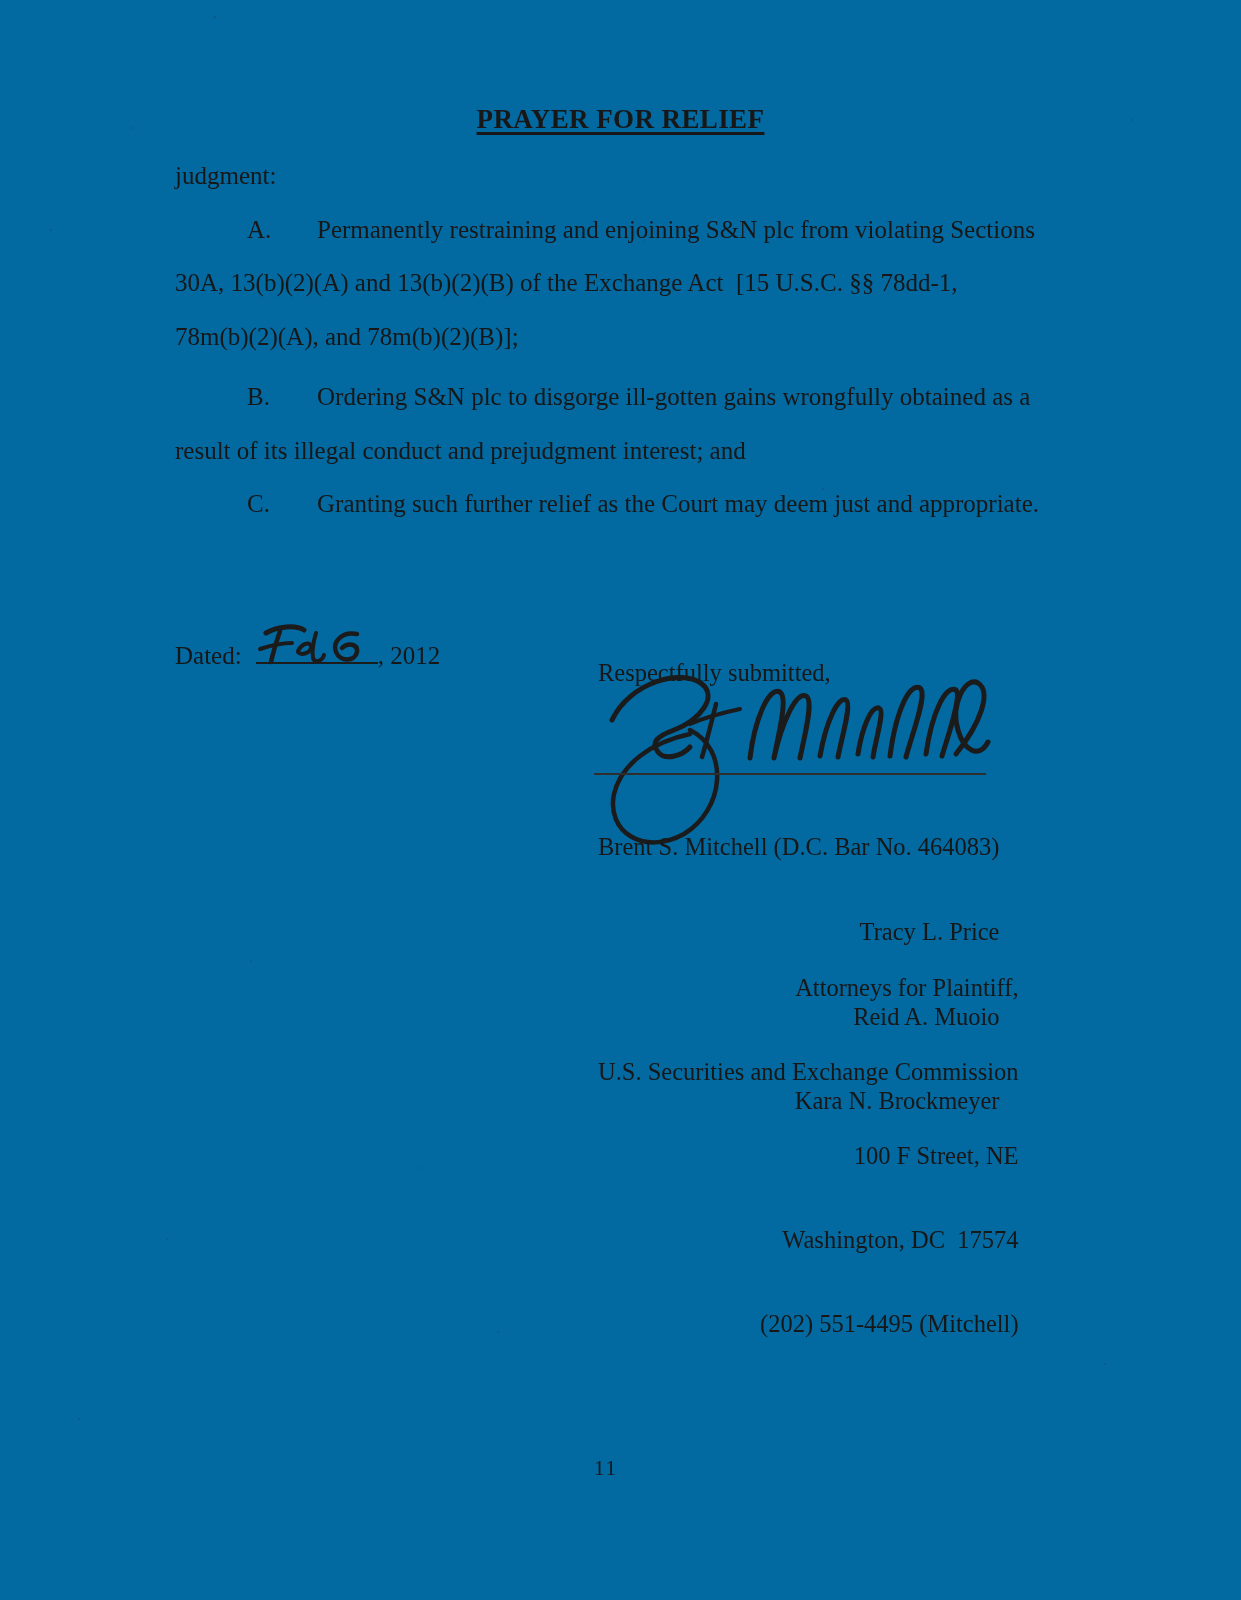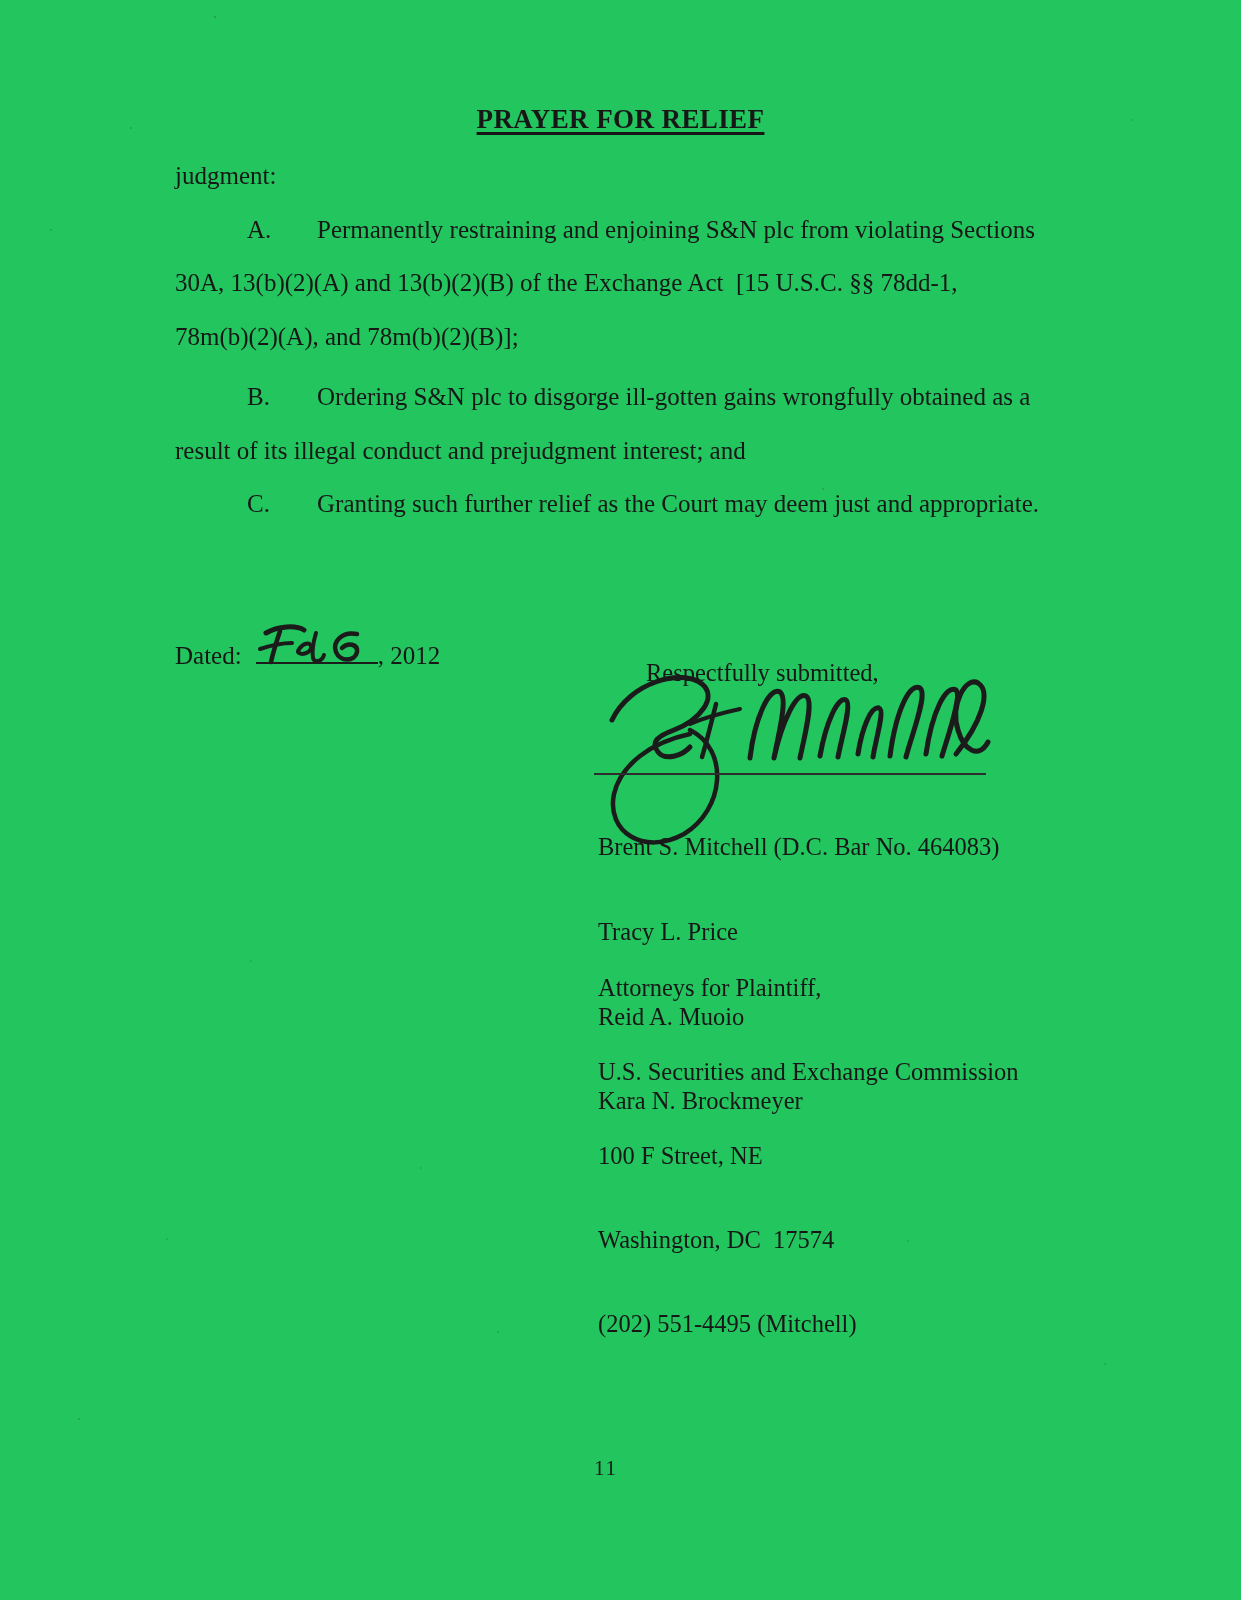--- a/index.html
+++ b/index.html
@@ -1,20 +1,20 @@
 <!DOCTYPE html>
 <html><head>
 <meta charset="utf-8">
 <style>
   html,body{margin:0;padding:0;background:#e8e8e8;}
   .page{
     position:relative;
     width:1241px;height:1600px;
     margin:0 auto;
-    background:#22c55e;
+    background:#0369a1;
     font-family:"Liberation Serif", serif;
     color:#171717;
     overflow:hidden;
     box-shadow:0 0 6px rgba(0,0,0,.25);
   }
   .heading{
     position:absolute;top:104px;left:0;width:100%;
     text-align:center;
     font-size:27px;font-weight:700;letter-spacing:.4px;
     text-decoration:underline;
@@ -45,33 +45,33 @@
     vertical-align:baseline;
   }
   .date-hand{
     position:absolute;left:-2px;bottom:-7px;
     overflow:visible;
   }
   .sig-col{
     position:absolute;left:592px;top:658px;width:430px;
     font-size:24.5px;
   }
-  .salutation{line-height:30px;padding-left:6px;white-space:pre;margin-left:48px;}
+  .salutation{line-height:30px;padding-left:6px;white-space:pre;}
   .signature-svg{
     position:absolute;left:-2px;top:4px;
     overflow:visible;pointer-events:none;
   }
   .sig-line{
     position:absolute;left:2px;top:115px;
     width:392px;height:2px;background:#2e2e2e;
   }
-  .names{position:absolute;left:6px;top:119px;white-space:pre;}
+  .names{position:absolute;left:6px;top:119px;white-space:pre;text-align:right;}
   .names div{line-height:28.8px;}
   .firm{position:absolute;left:6px;top:260px;white-space:pre;}
-  .firm div{line-height:28px;}
+  .firm div{line-height:28px;text-align:right;}
   .page-number{
     position:absolute;top:1456px;left:0;width:1212px;
     text-align:center;font-size:21px;letter-spacing:2px;
   }
   .speck{
     position:absolute;left:0;top:0;width:2px;height:2px;border-radius:50%;
     box-shadow:
       214px 16px 0 0 rgba(40,40,40,.30),
       130px 127px 0 0 rgba(40,40,40,.22),
       50px 229px 0 0 rgba(40,40,40,.25),

